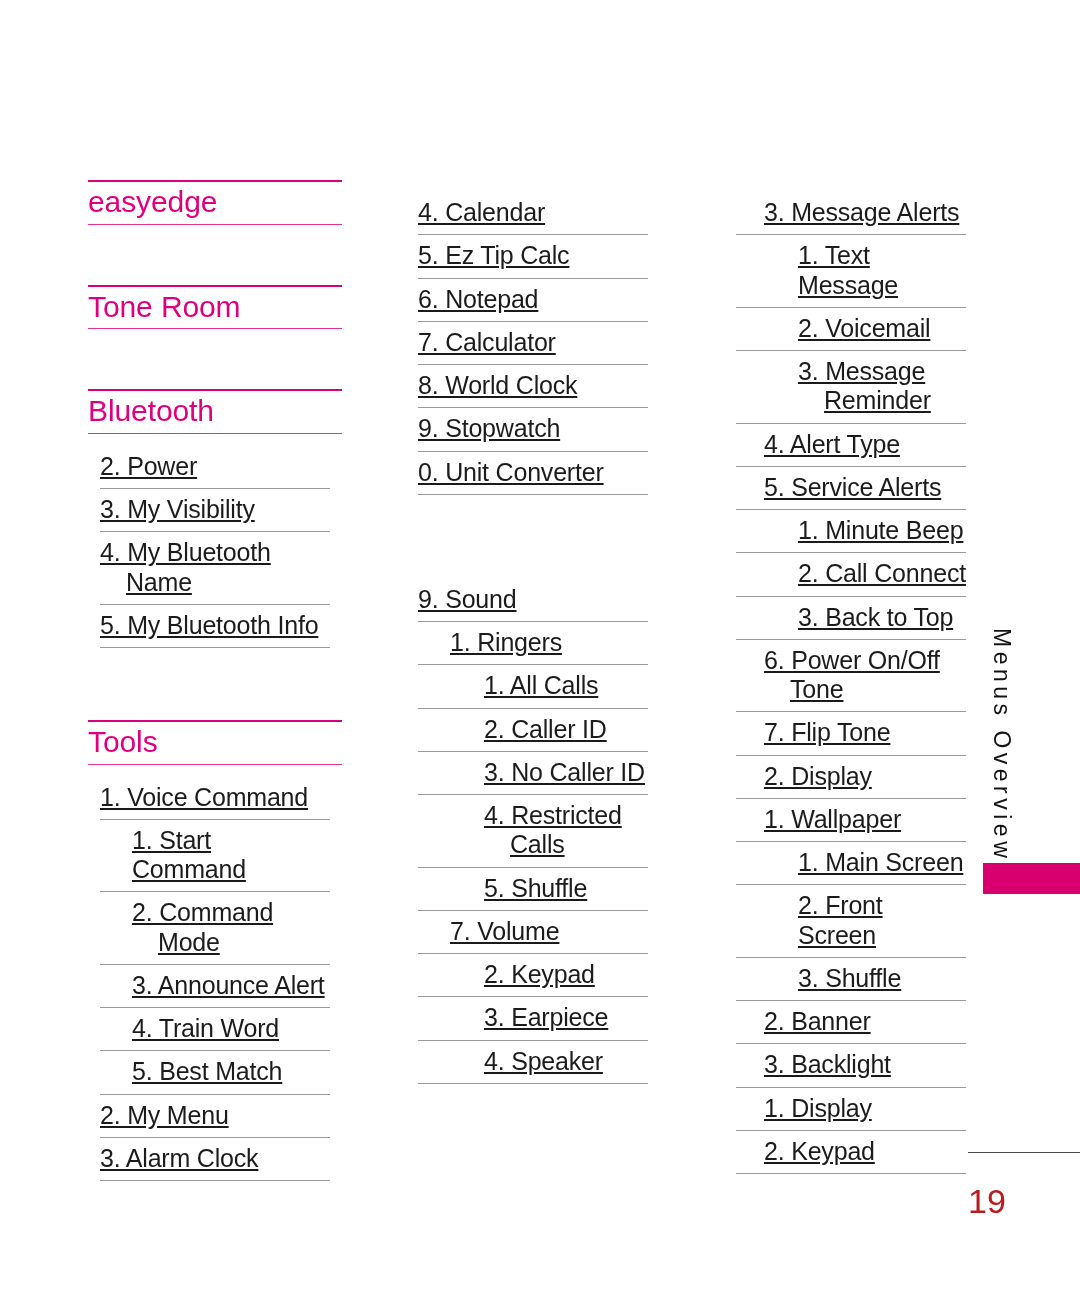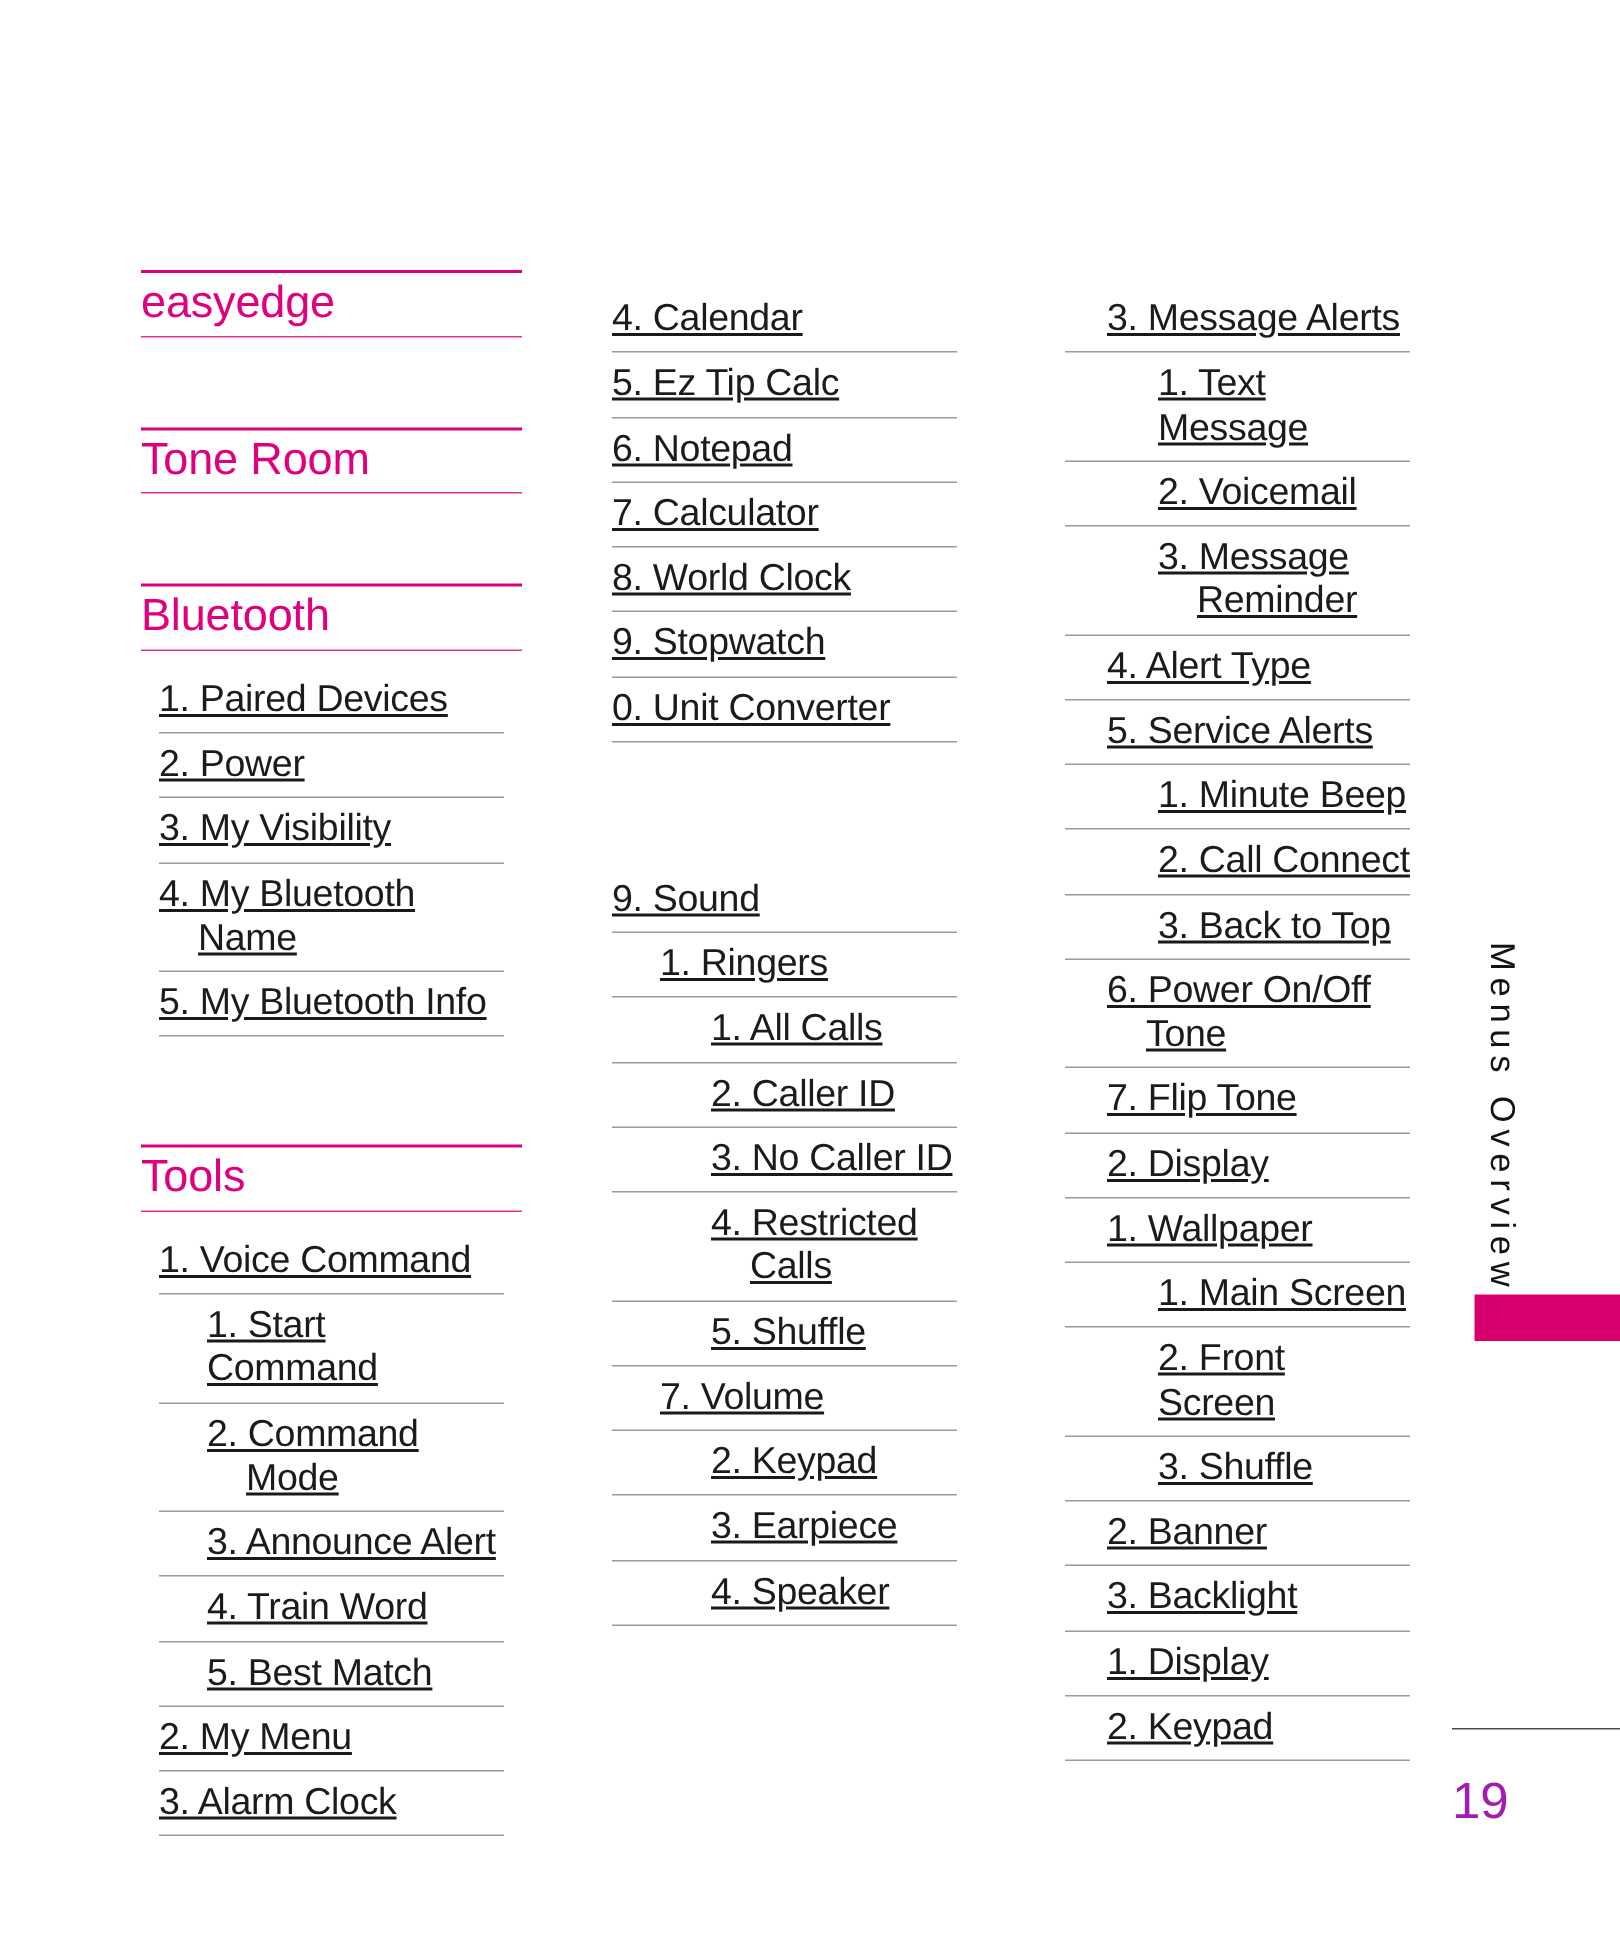--- a/index.html
+++ b/index.html
@@ -22,22 +22,21 @@
     width: 1080px;
     height: 1295px;
   }
 
   .columns {
     position: absolute;
     left: 88px;
     top: 180px;
     width: 870px;
     display: flex;
-    gap: 48px;
-    justify-content: center;
+    gap: 64px;
   }
 
   .column {
     width: 254px;
     flex: 0 0 254px;
   }
 
   
   .section {
     margin-bottom: 0;
@@ -126,21 +125,21 @@
     height: 0;
     border-top: 1.6px solid #4a4a4a;
   }
   .page-number {
     position: absolute;
     left: 968px;
     top: 1182px;
     width: 60px;
     text-align: left;
     font-size: 34px;
-    color: #a21caf;
+    color: #b91c1c;
   }
 </style>
 </head>
 <body>
 
 <div class="page">
 
   <div class="columns">
     <div class="column col-left" id="col0">
         <div class="section">
@@ -153,21 +152,20 @@
           <div class="sec-head">
             <div class="sec-title">Tone Room</div>
           </div>
         </div>
         <div class="section-gap"></div>
         <div class="section">
           <div class="sec-head">
             <div class="sec-title">Bluetooth</div>
           </div>
           <ul class="menu">
-            <li class="lvl0"><span>1. Paired Devices</span></li>
             <li class="lvl0"><span>2. Power</span></li>
             <li class="lvl0"><span>3. My Visibility</span></li>
             <li class="lvl0"><span>4. My Bluetooth</span><span class="wrapidt">Name</span></li>
             <li class="lvl0"><span>5. My Bluetooth Info</span></li>
           </ul>
         </div>
         <div class="section-gap"></div>
         <div class="section">
           <div class="sec-head">
             <div class="sec-title">Tools</div>

